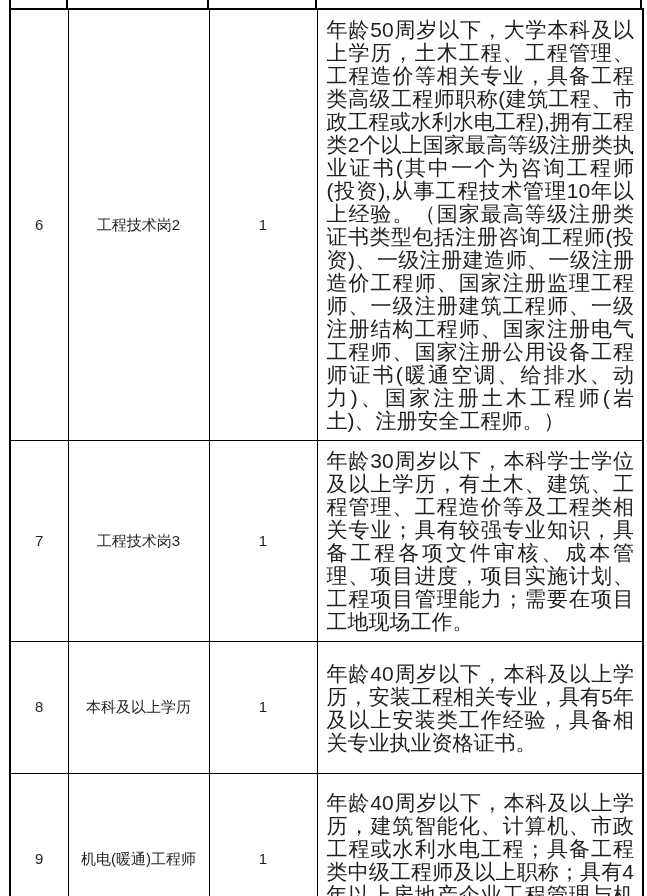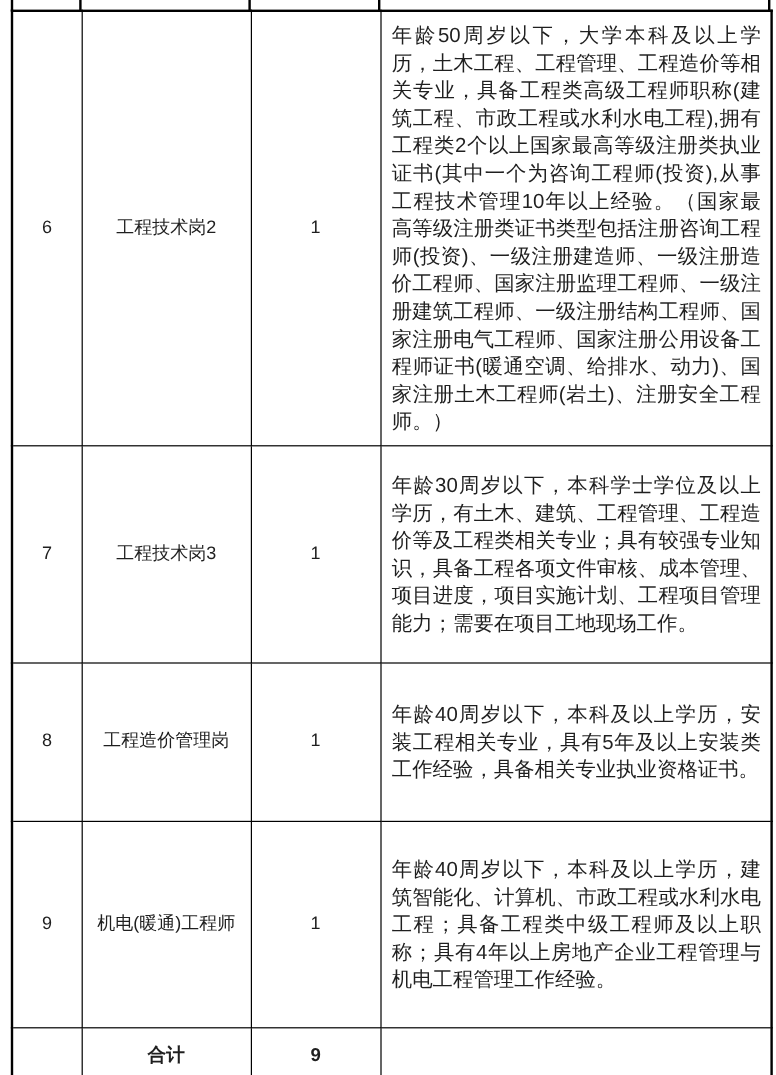--- a/index.html
+++ b/index.html
@@ -27,21 +27,21 @@
     vertical-align:middle;
     overflow:hidden;
     padding:0;
   }
   .c-seq,.c-pos,.c-cnt{
     text-align:center;
     font-size:15px;
     line-height:1.35;
   }
   .c-req{
-    font-size:17px;
+    font-size:21px;
     line-height:23px;
     padding:8px 8px 8px 9px;
     text-align:justify;
     text-justify:inter-character;
   }
   tr.row-a{height:347px;}
   tr.row-b{height:181px;}
   tr.row-c{height:132px;}
   tr.row-d{height:172px;}
   tr.row-total{height:48px;}
@@ -71,21 +71,21 @@
       <td class="c-req">年龄50周岁以下，大学本科及以上学历，土木工程、工程管理、工程造价等相关专业，具备工程类高级工程师职称(建筑工程、市政工程或水利水电工程),拥有工程类2个以上国家最高等级注册类执业证书(其中一个为咨询工程师(投资),从事工程技术管理10年以上经验。（国家最高等级注册类证书类型包括注册咨询工程师(投资)、一级注册建造师、一级注册造价工程师、国家注册监理工程师、一级注册建筑工程师、一级注册结构工程师、国家注册电气工程师、国家注册公用设备工程师证书(暖通空调、给排水、动力)、国家注册土木工程师(岩土)、注册安全工程师。）</td>
     </tr>
     <tr class="row-b">
       <td class="c-seq">7</td>
       <td class="c-pos">工程技术岗3</td>
       <td class="c-cnt">1</td>
       <td class="c-req">年龄30周岁以下，本科学士学位及以上学历，有土木、建筑、工程管理、工程造价等及工程类相关专业；具有较强专业知识，具备工程各项文件审核、成本管理、项目进度，项目实施计划、工程项目管理能力；需要在项目工地现场工作。</td>
     </tr>
     <tr class="row-c">
       <td class="c-seq">8</td>
-      <td class="c-pos">工程造价管理岗</td>
+      <td class="c-pos">本科及以上学历</td>
       <td class="c-cnt">1</td>
       <td class="c-req">年龄40周岁以下，本科及以上学历，安装工程相关专业，具有5年及以上安装类工作经验，具备相关专业执业资格证书。</td>
     </tr>
     <tr class="row-d">
       <td class="c-seq">9</td>
       <td class="c-pos">机电(暖通)工程师</td>
       <td class="c-cnt">1</td>
       <td class="c-req">年龄40周岁以下，本科及以上学历，建筑智能化、计算机、市政工程或水利水电工程；具备工程类中级工程师及以上职称；具有4年以上房地产企业工程管理与机电工程管理工作经验。</td>
     </tr>
     <tr class="row-total">

